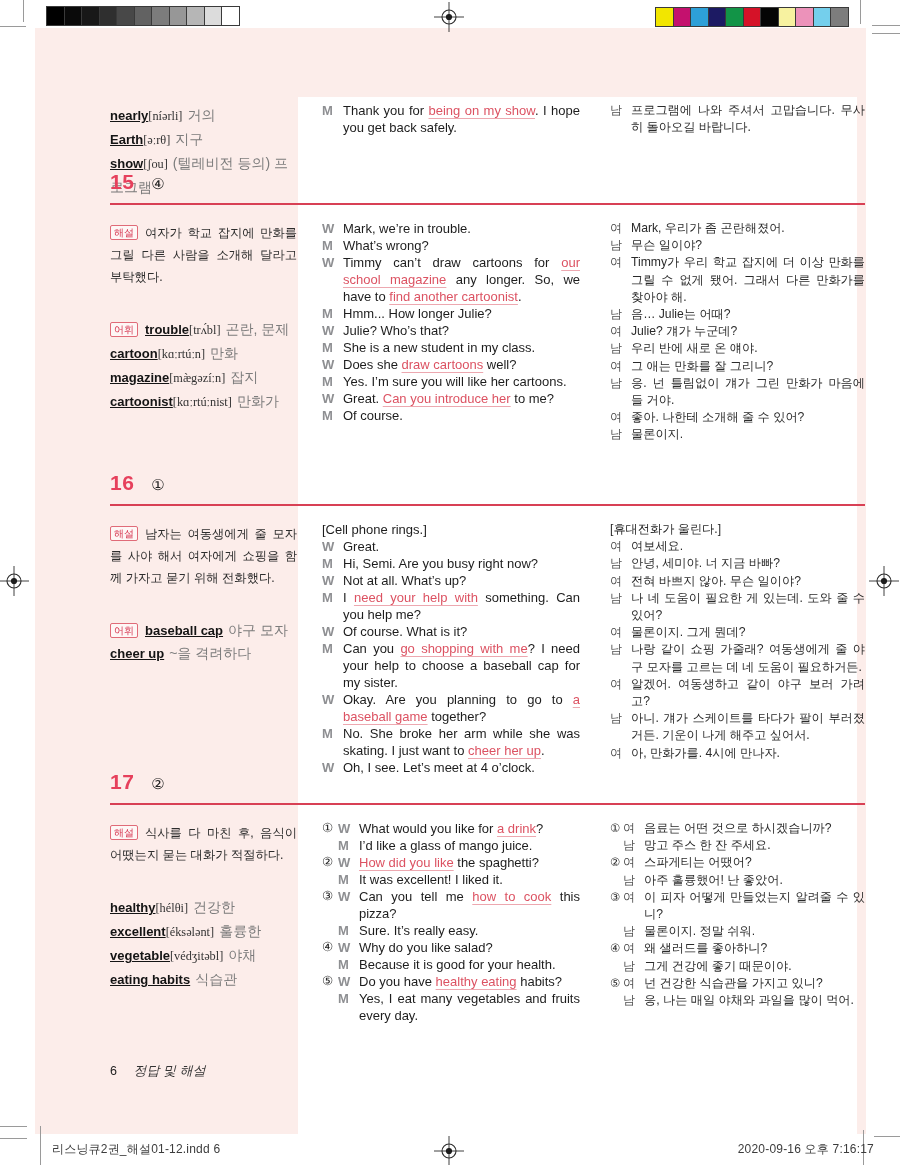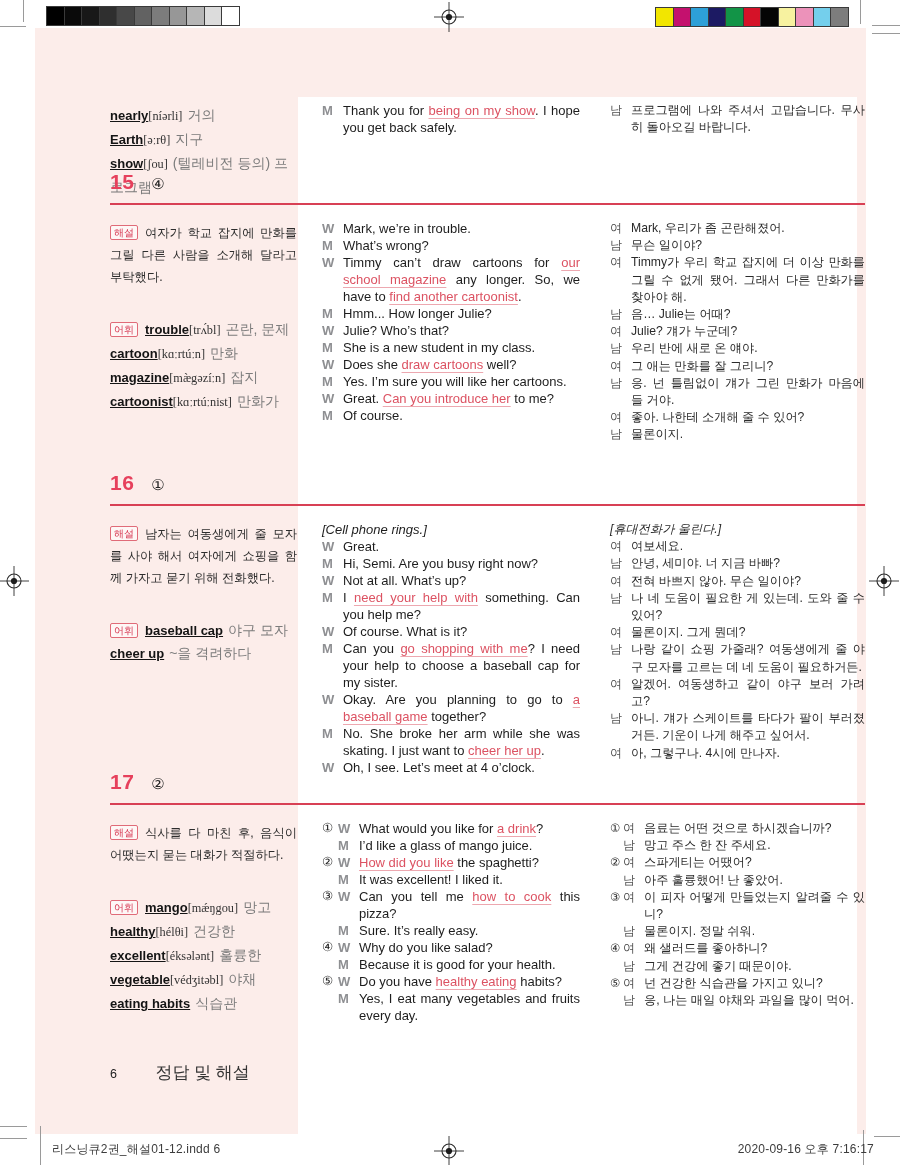--- a/index.html
+++ b/index.html
@@ -18,21 +18,21 @@
   .cal-bar .swatch:last-child{border-right:none;}
   .crop{position:absolute;background:#9a9a9a;}
   .reg-mark{position:absolute;width:30px;height:30px;}
   .slug{position:absolute;top:1141px;font-size:12px;color:#3c3c3c;letter-spacing:.2px;}
   #slug-left{left:52px;}
   #slug-right{right:26px;}
 
   
   .footer{position:absolute;left:110px;top:1061px;color:#222;}
   .footer .pg{font-size:12.5px;}
-  .footer .lbl{font-size:17px;margin-left:34px;color:#333;}
+  .footer .lbl{font-size:13px;margin-left:12px;color:#333;font-style:italic;}
 
   
   .block{position:absolute;left:110px;width:755px;}
   .sec-head{height:26px;}
   .sec-num{font-size:21px;font-weight:bold;color:#e6405c;letter-spacing:.5px;}
   .sec-ans{font-size:15px;color:#222;margin-left:17px;}
   .sec-line{position:absolute;left:0;top:33px;width:755px;border-top:2px solid #d84055;}
   .sec-body{position:absolute;left:0;top:50px;width:755px;}
   .col-left{position:absolute;left:0;top:2px;width:187px;}
   .col-mid{position:absolute;left:212px;top:0;width:258px;}
@@ -46,21 +46,21 @@
   .vocab-line{font-size:13px;line-height:23px;color:#141414;}
   .vw{font-weight:bold;text-decoration:underline;}
   .vp{font-family:"Liberation Serif", serif;font-size:12.3px;color:#333;}
   .vm{font-size:14px;color:#7c7c7c;margin-left:5px;}
 
   
   .row{display:flex;align-items:flex-start;font-size:13px;line-height:17px;color:#1d1d1d;}
   .row .num{width:16px;flex:none;font-size:12.5px;color:#222;}
   .row .spk{width:21px;flex:none;font-weight:bold;color:#8e8f92;}
   .row .txt{flex:1;text-align:justify;}
-  .row.stage .txt{font-style:italic;}
+  .row.stage .txt{}
   .red{color:#dc5262;text-decoration:underline;text-decoration-thickness:1px;
        text-decoration-color:rgba(220,82,98,.5);text-underline-offset:2.5px;}
   .kor{font-size:12.2px;line-height:17.2px;color:#2a2a2a;}
   .kor .num{width:13px;font-size:11.5px;}
   .kor .spk{width:21px;font-weight:normal;color:#4f4f4f;font-size:12px;}
 </style>
 </head>
 <body>
 
 <div class="page-bg"></div>
@@ -331,32 +331,31 @@
           <div class="row kor">
             <span class="spk">여</span>
             <span class="txt">알겠어. 여동생하고 같이 야구 보러 가려고?</span>
           </div>
           <div class="row kor">
             <span class="spk">남</span>
             <span class="txt">아니. 걔가 스케이트를 타다가 팔이 부러졌거든. 기운이 나게 해주고 싶어서.</span>
           </div>
           <div class="row kor">
             <span class="spk">여</span>
-            <span class="txt">아, 그렇구나. 4시에 만나자.</span>
+            <span class="txt">아, 만화가를. 4시에 만나자.</span>
           </div>
         </div>
       </div>
     </div>
     <div class="block" style="top: 770px;">
       <div class="sec-head"><span class="sec-num">17</span><span class="sec-ans">②</span></div>
       <div class="sec-line"></div>
       <div class="sec-body">
         <div class="col-left">
           <p class="expl"><span class="badge">해설</span><span>식사를 다 마친 후, 음식이 어땠는지 묻는 대화가 적절하다.</span></p>
-          <div class="vocab-line"><span class="badge">어휘</span><span class="vw">mango</span><span class="vp">[mǽŋgou]</span><span class="vm">망고</span></div>
           <div class="vocab-line"><span class="vw">healthy</span><span class="vp">[hélθi]</span><span class="vm">건강한</span></div>
           <div class="vocab-line"><span class="vw">excellent</span><span class="vp">[éksələnt]</span><span class="vm">훌륭한</span></div>
           <div class="vocab-line"><span class="vw">vegetable</span><span class="vp">[védʒitəbl]</span><span class="vm">야채</span></div>
           <div class="vocab-line"><span class="vw">eating habits</span><span class="vm">식습관</span></div>
         </div>
         <div class="col-mid">
           <div class="row">
             <span class="num">①</span>
             <span class="spk">W</span>
             <span class="txt"><span>What would you like for </span><span class="red">a drink</span><span>?</span></span>

